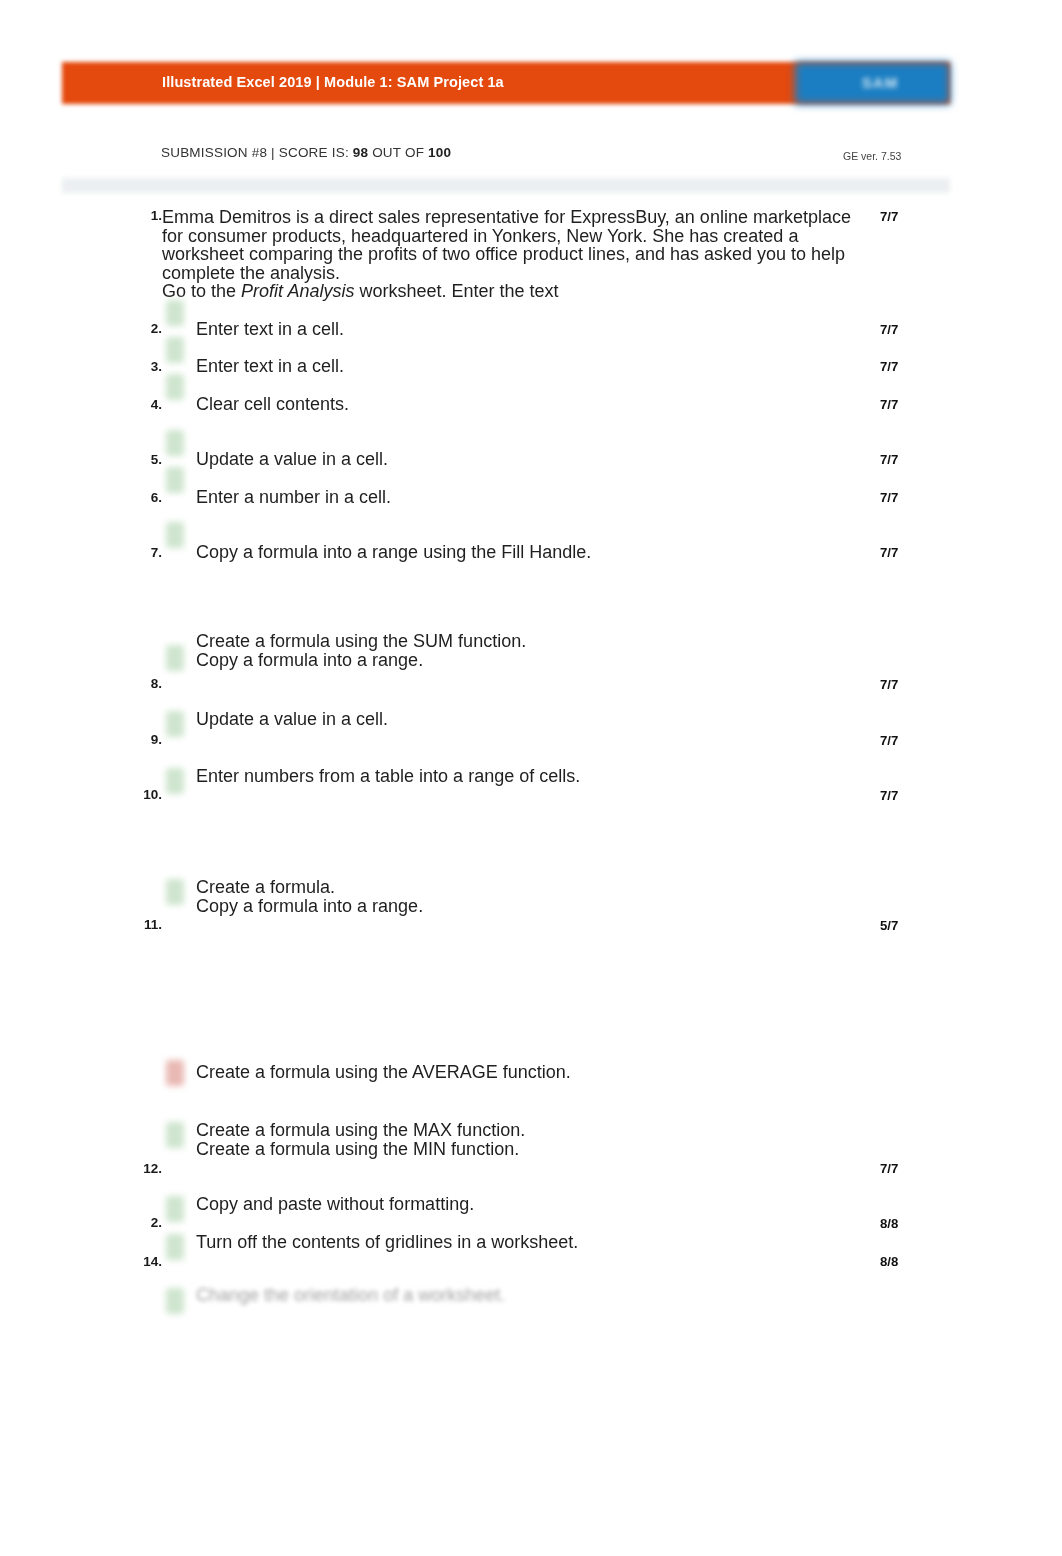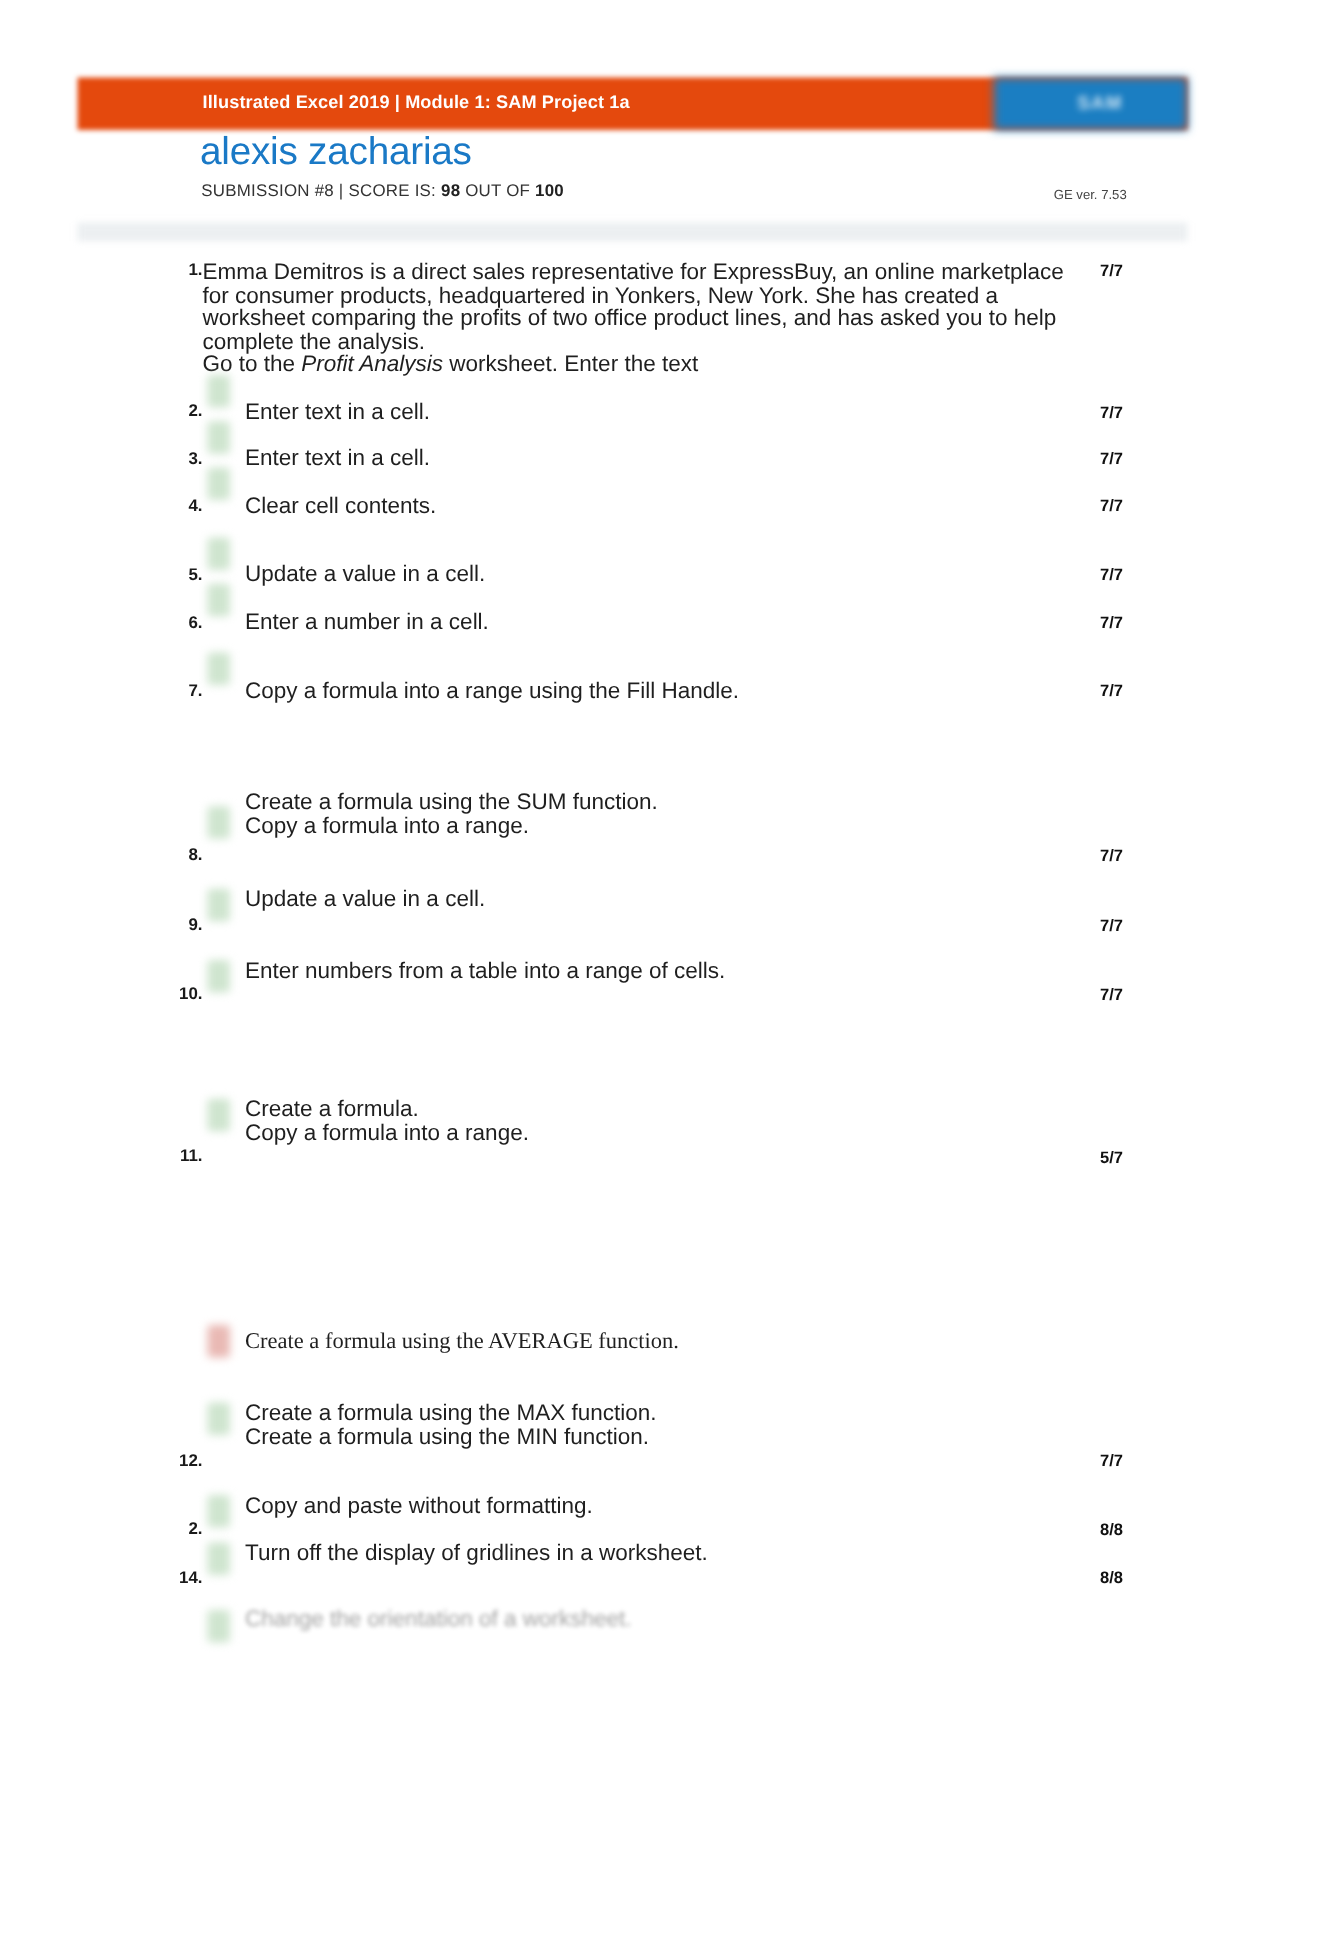--- a/index.html
+++ b/index.html
@@ -170,21 +170,20 @@
 <body>
 
 <div id="page">
 
   <div id="header-band"></div>
   <div id="header-title">Illustrated Excel 2019 | Module 1: SAM Project 1a</div>
 
   <div id="brand-logo"></div>
   <div id="brand-logo-text">SAM</div>
 
-  <div id="student-name">alexis zacharias</div>
 
   <div id="score-line">
     <span>SUBMISSION #8</span>
     <span>|</span>
     <span>SCORE IS:</span>
     <b>98</b>
     <span>OUT OF</span>
     <b>100</b>
   </div>
 
@@ -230,30 +229,30 @@
       <div class="task-score" style="top: 733px;">7/7</div>
       <div class="task-icon ok" style="left: 166px; top: 768px;"></div>
       <div class="task-num" style="left: 122px; top: 787px;">10.</div>
       <div class="task-text" style="top: 767px;">Enter numbers from a table into a range of cells.</div>
       <div class="task-score" style="top: 788px;">7/7</div>
       <div class="task-icon ok" style="left: 166px; top: 879px;"></div>
       <div class="task-num" style="left: 122px; top: 917px;">11.</div>
       <div class="task-text" style="top: 878px;">Create a formula.<br>Copy a formula into a range.</div>
       <div class="task-score" style="top: 918px;">5/7</div>
       <div class="task-icon fail" style="left: 166px; top: 1060px;"></div>
-      <div class="task-text" style="top: 1063px; font-family: Liberation Serif, serif;">Create a formula using the AVERAGE function.</div>
+      <div class="task-text" style="top: 1063px;">Create a formula using the AVERAGE function.</div>
       <div class="task-icon ok" style="left: 166px; top: 1122px;"></div>
       <div class="task-num" style="left: 122px; top: 1161px;">12.</div>
       <div class="task-text" style="top: 1121px;">Create a formula using the MAX function.<br>Create a formula using the MIN function.</div>
       <div class="task-score" style="top: 1161px;">7/7</div>
       <div class="task-icon ok" style="left: 166px; top: 1196px;"></div>
       <div class="task-num" style="left: 122px; top: 1215px;">2.</div>
       <div class="task-text" style="top: 1195px;">Copy and paste without formatting.</div>
       <div class="task-score" style="top: 1216px;">8/8</div>
       <div class="task-icon ok" style="left: 166px; top: 1234px;"></div>
       <div class="task-num" style="left: 122px; top: 1254px;">14.</div>
-      <div class="task-text" style="top: 1233px;">Turn off the display of gridlines in a worksheet.</div>
+      <div class="task-text" style="top: 1233px;">Turn off the contents of gridlines in a worksheet.</div>
       <div class="task-score" style="top: 1254px;">8/8</div>
       <div class="task-icon ok" style="left: 166px; top: 1288px;"></div>
       <div class="task-text faded" style="top: 1286px;">Change the orientation of a worksheet.</div>
     </div>
 
 </div>
 
 </body></html>

